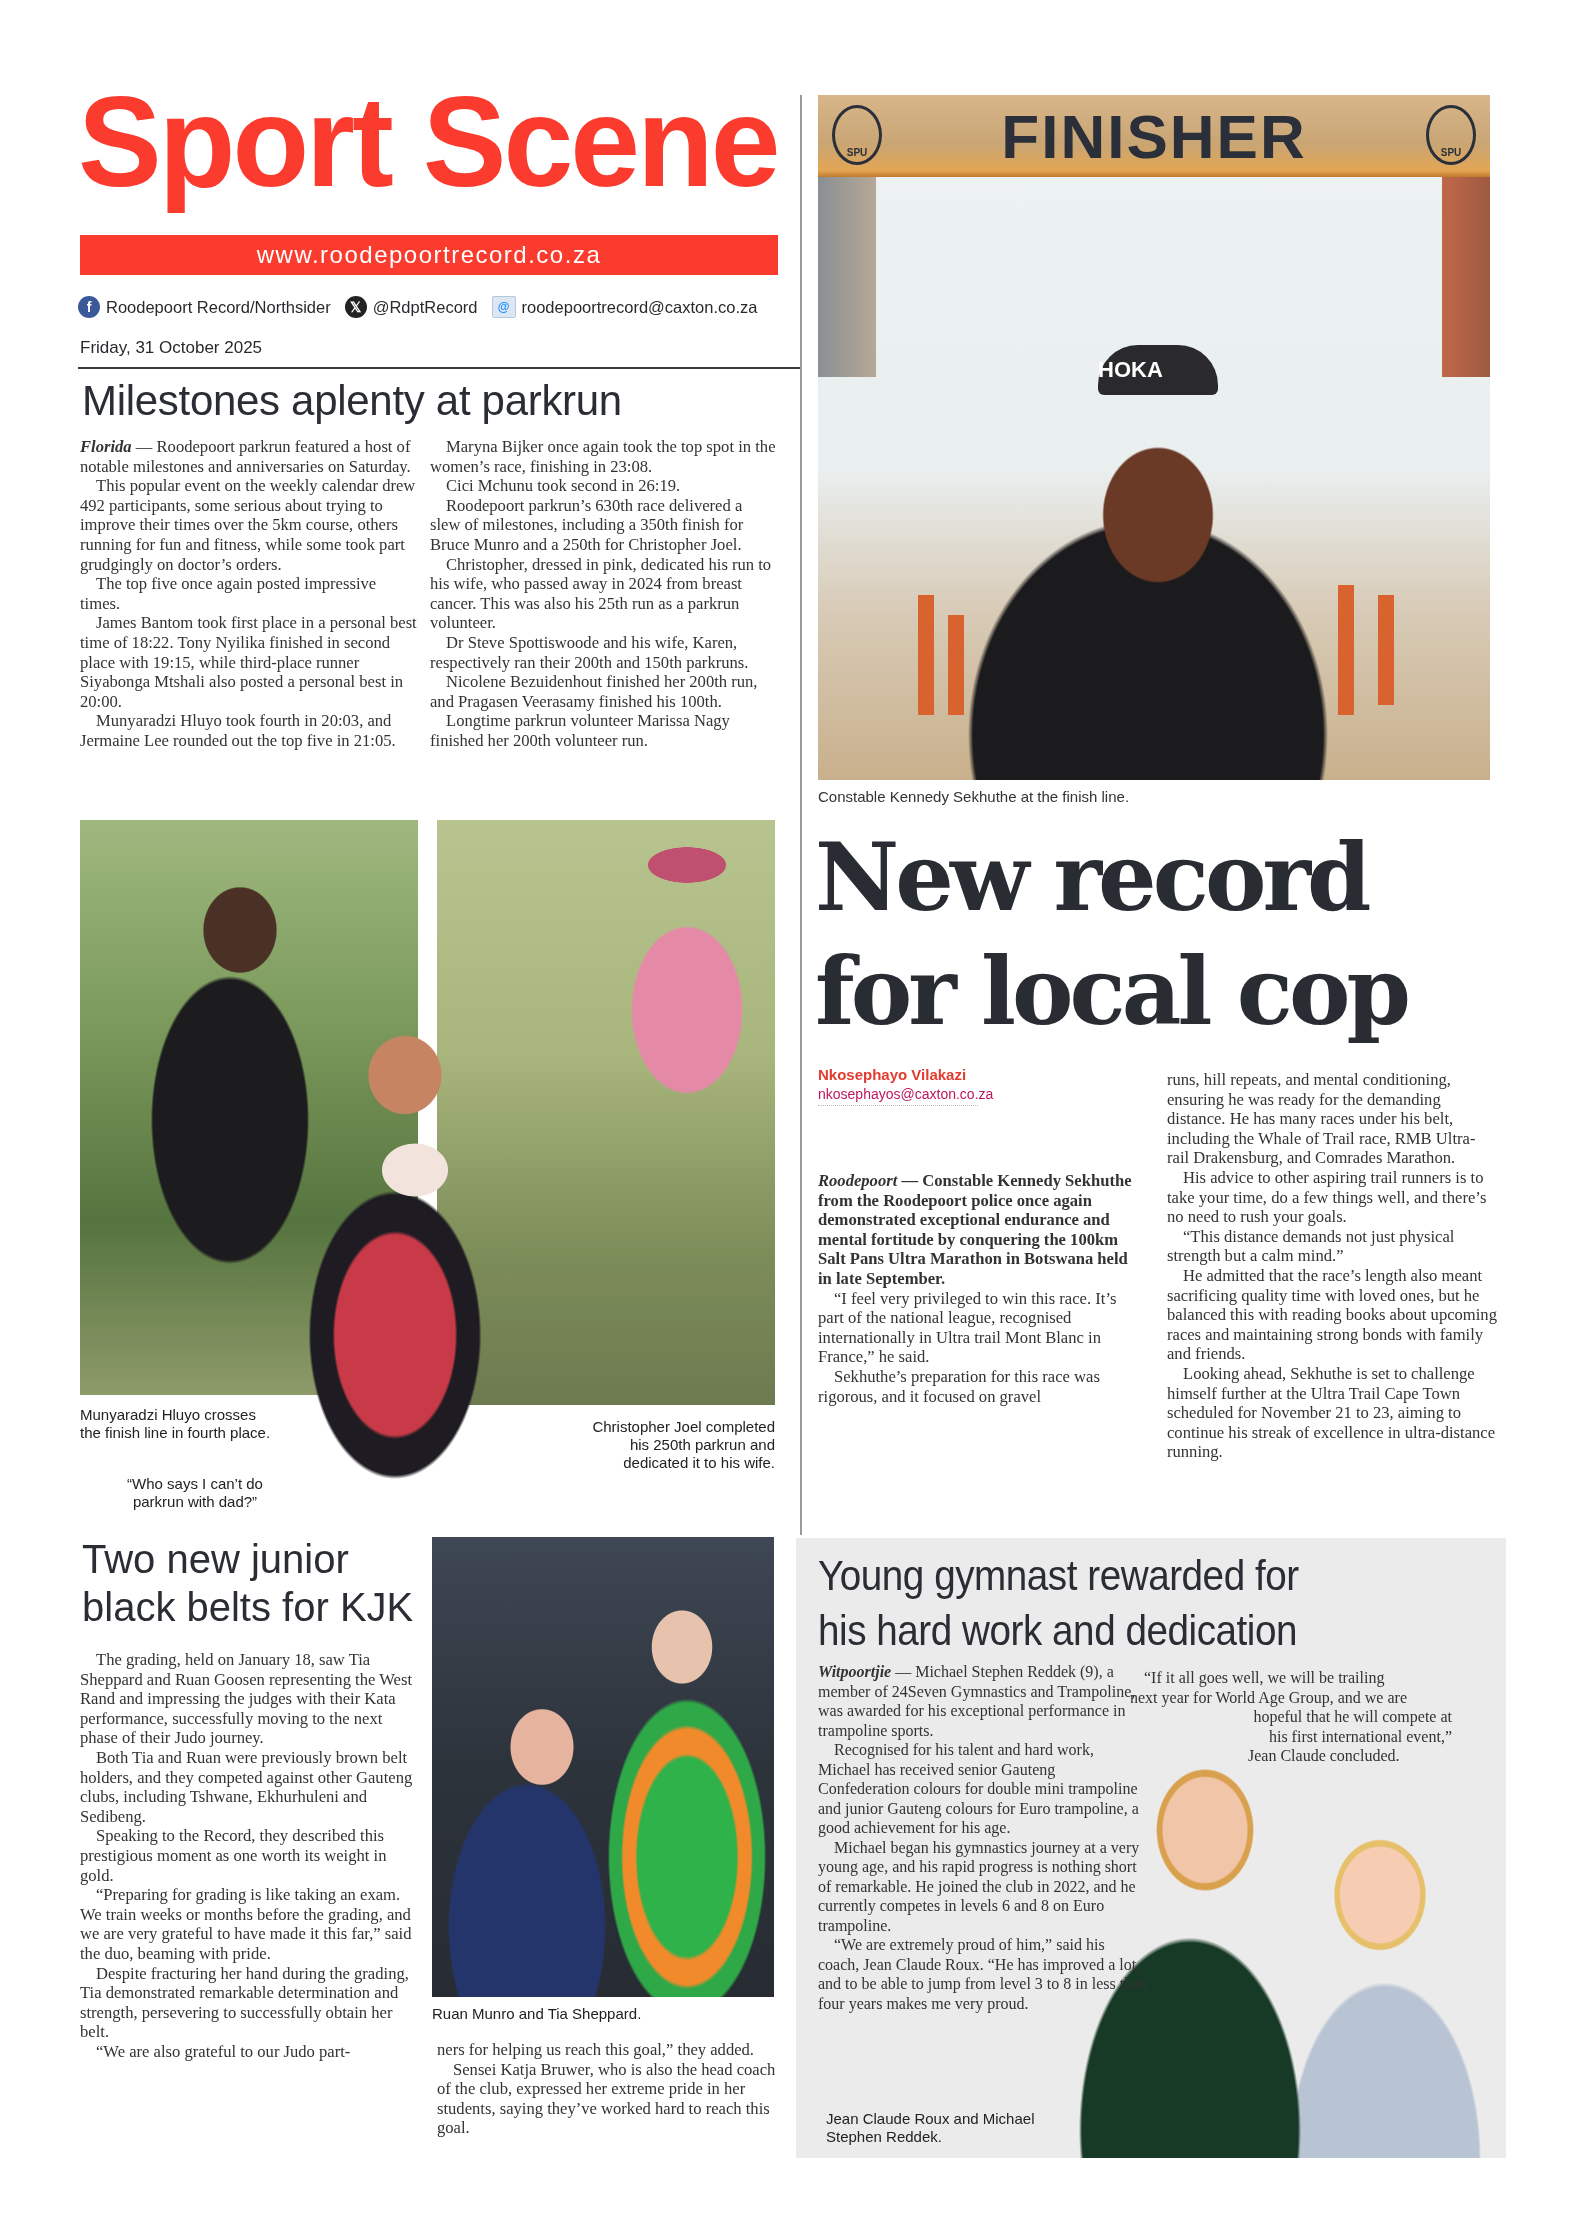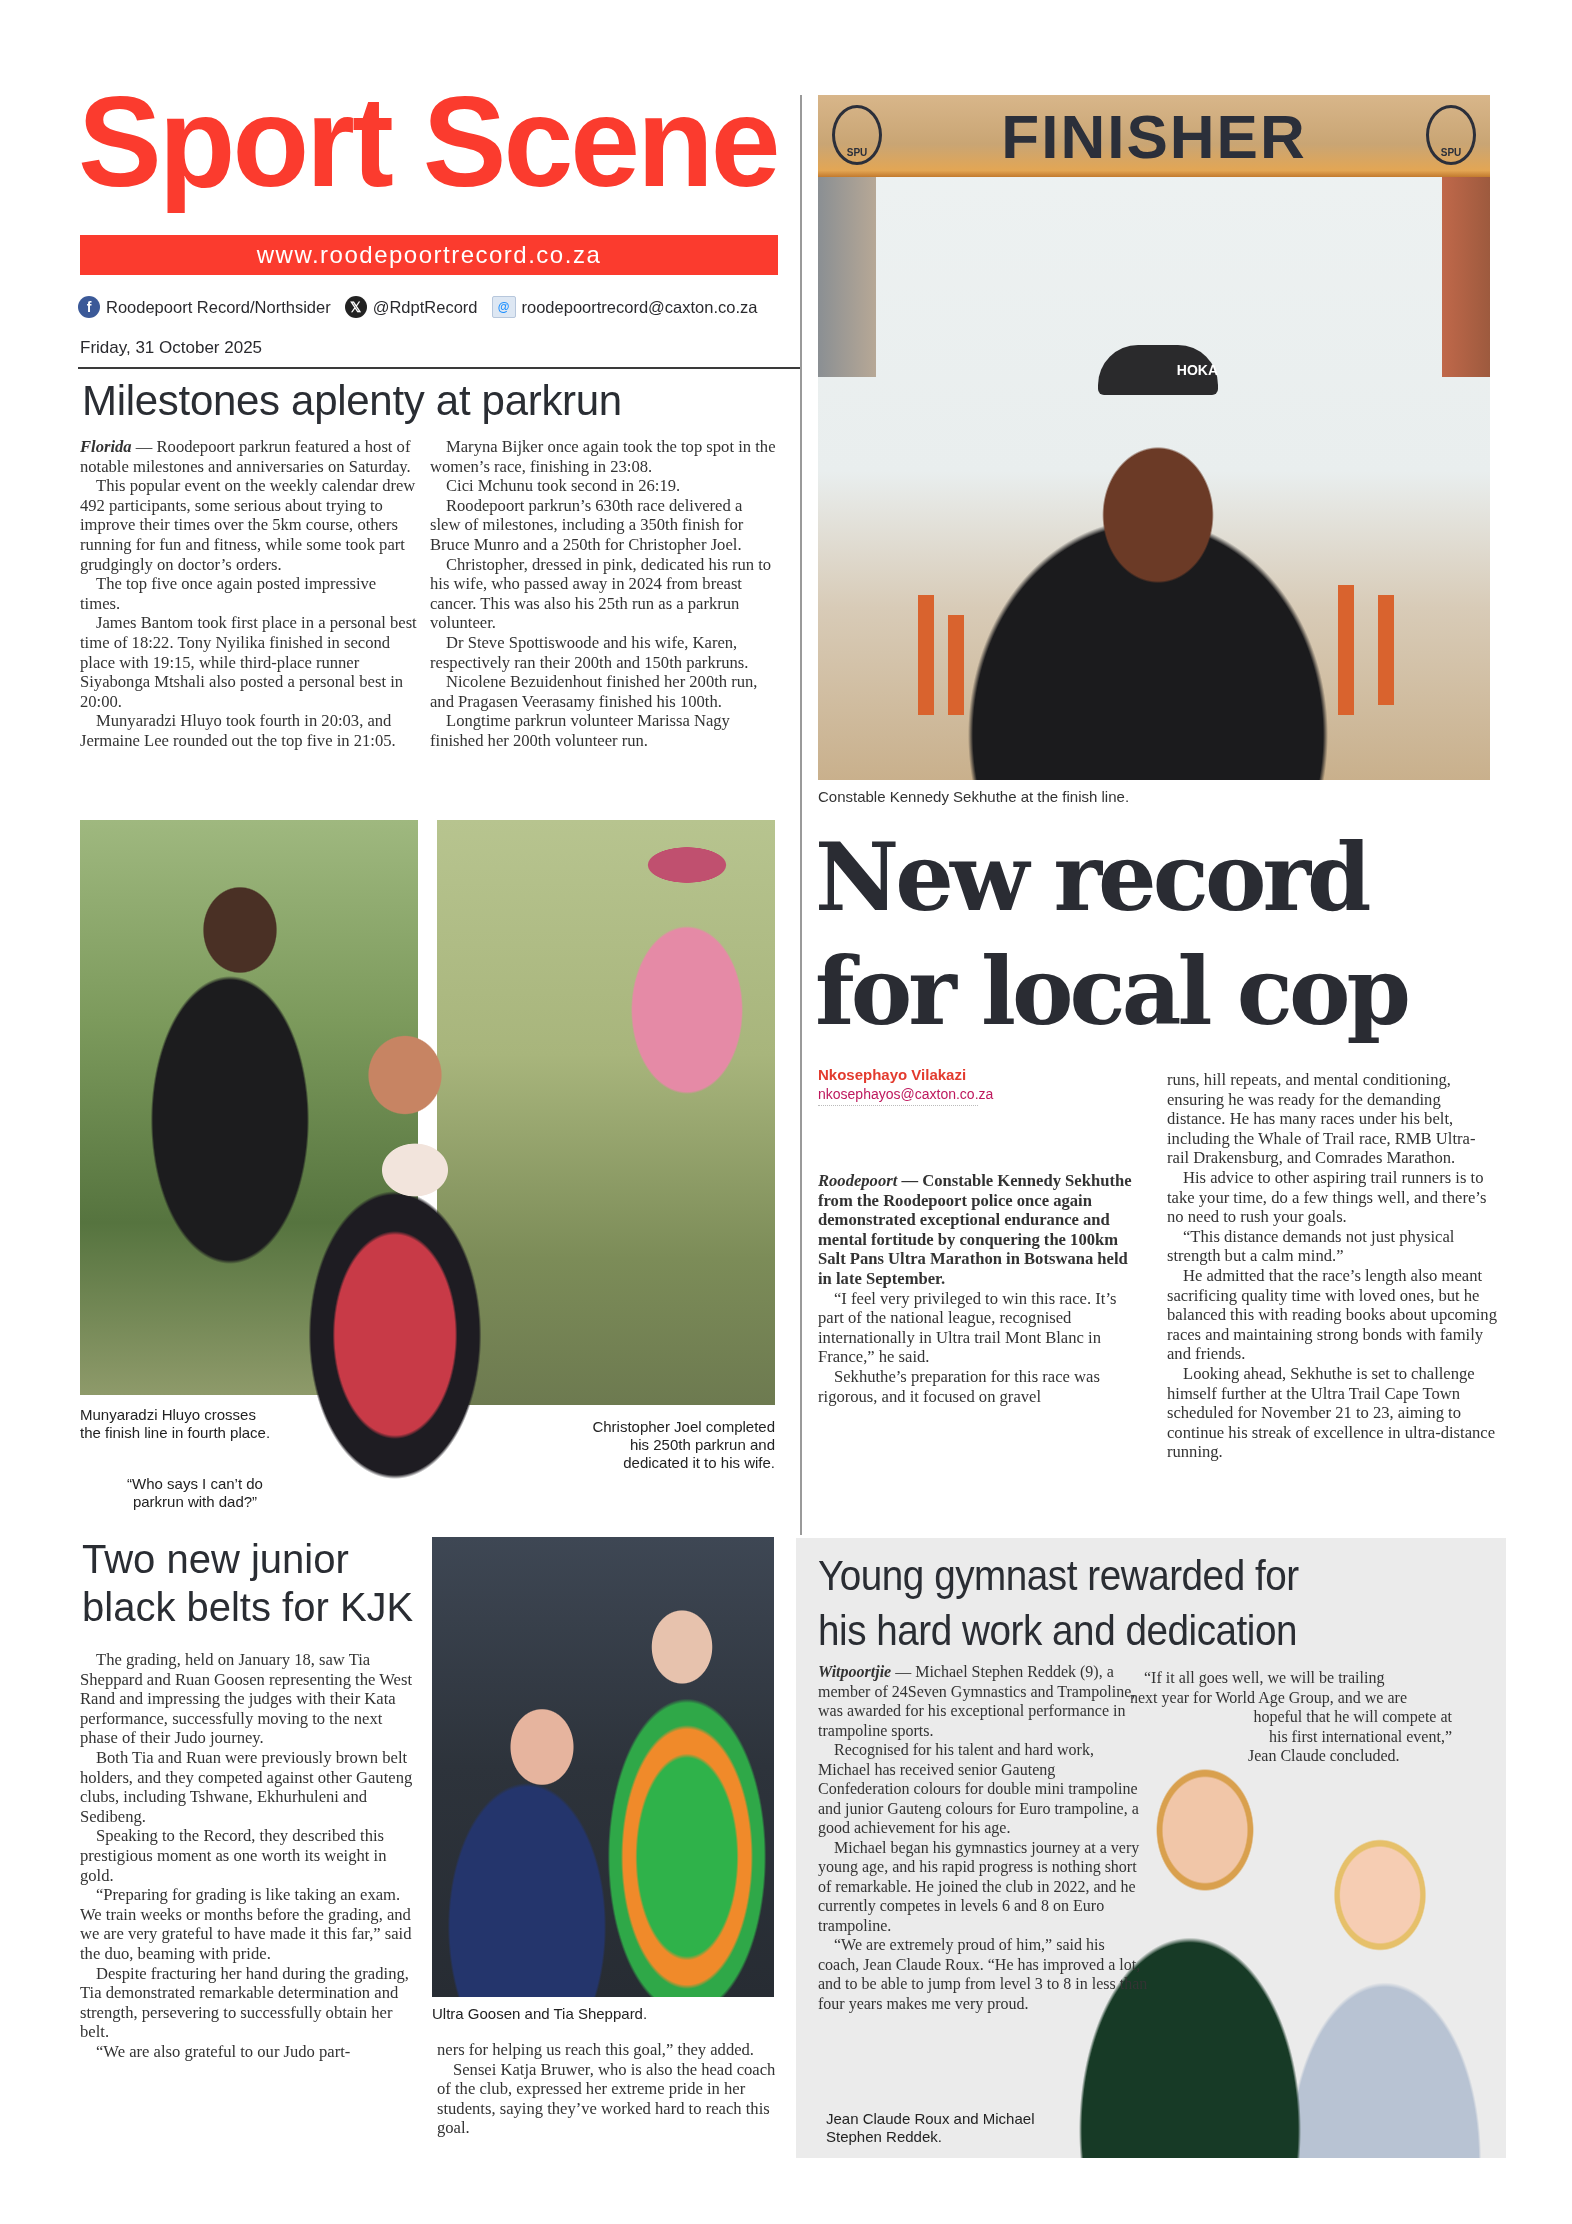--- a/index.html
+++ b/index.html
@@ -67,21 +67,21 @@
     left: 0; top: 0; width: 672px; height: 82px;
     background: linear-gradient(180deg, #d8b68a 0%, #c9a574 60%, #e3a654 92%, #c27a2e 100%);
     display: flex; align-items: center; justify-content: center;
     font-family: "Liberation Sans", sans-serif; font-weight: 700; font-size: 62px; color: #2b2f3a; letter-spacing: 2px;
   }
   .skull { width: 50px; height: 60px; border: 3px solid #2b2f3a; border-radius: 50%; position: absolute; top: 10px; font-size: 10px; display: flex; align-items: flex-end; justify-content: center; font-weight: 700; letter-spacing: 0; padding-bottom: 4px; }
   .skull.l { left: 14px; } .skull.r { right: 14px; }
   .flag { position: absolute; width: 16px; background: #d9632e; }
   .arm-l { left: 0; top: 82px; width: 58px; height: 200px; background: linear-gradient(90deg, #8a8f93, #b7a896); }
   .arm-r { right: 0; top: 82px; width: 48px; height: 200px; background: linear-gradient(90deg, #c0684a, #9d5a3e); }
-  .cap { left: 280px; top: 250px; width: 120px; height: 50px; background: #2a2a2c; border-radius: 40px 40px 6px 6px; color: #fff; font-family: "Liberation Sans", sans-serif; font-weight: 700; font-size: 14px; text-align: right; line-height: 50px; }
+  .cap { left: 280px; top: 250px; width: 120px; height: 50px; background: #2a2a2c; border-radius: 40px 40px 6px 6px; color: #fff; font-family: "Liberation Sans", sans-serif; font-weight: 700; font-size: 22px; text-align: left; line-height: 50px; }
   .cap-caption { left: 818px; top: 788px; font-family: "Liberation Sans", sans-serif; font-size: 15px; color: #333; }
 
   .ph-runner {
     left: 80px; top: 820px; width: 338px; height: 575px;
     background:
       radial-gradient(ellipse 60px 70px at 160px 110px, #4a3025 0 60%, transparent 62%),
       radial-gradient(ellipse 110px 200px at 150px 300px, #1c1c1e 0 70%, transparent 72%),
       linear-gradient(180deg, #9fb87f 0%, #7c9a5c 35%, #56743f 70%, #8e9a6a 100%);
   }
   .ph-pink {
@@ -234,21 +234,21 @@
 </h2>
 <div class="abs col col5">
   <p>The grading, held on January 18, saw Tia Sheppard and Ruan Goosen representing the West Rand and impressing the judges with their Kata performance, successfully moving to the next phase of their Judo journey.</p>
   <p>Both Tia and Ruan were previously brown belt holders, and they competed against other Gauteng clubs, including Tshwane, Ekhurhuleni and Sedibeng.</p>
   <p>Speaking to the Record, they described this prestigious moment as one worth its weight in gold.</p>
   <p>“Preparing for grading is like taking an exam. We train weeks or months before the grading, and we are very grateful to have made it this far,” said the duo, beaming with pride.</p>
   <p>Despite fracturing her hand during the grading, Tia demonstrated remarkable determination and strength, persevering to successfully obtain her belt.</p>
   <p>“We are also grateful to our Judo part-</p>
 </div>
 <div class="abs photo ph-judo"></div>
-<div class="abs cap-sm cap-judo">Ultra Goosen and Tia Sheppard.</div>
+<div class="abs cap-sm cap-judo">Ruan Munro and Tia Sheppard.</div>
 <div class="abs col col6">
   <p class="first">ners for helping us reach this goal,” they added.</p>
   <p>Sensei Katja Bruwer, who is also the head coach of the club, expressed her extreme pride in her students, saying they’ve worked hard to reach this goal.</p>
 </div>
 
 <div class="abs gym-box"></div>
 <h2 class="abs hl-sans hl-gym">
   <span style="display:block">Young gymnast rewarded for</span>
   <span style="display:block">his hard work and dedication</span>
 </h2>

